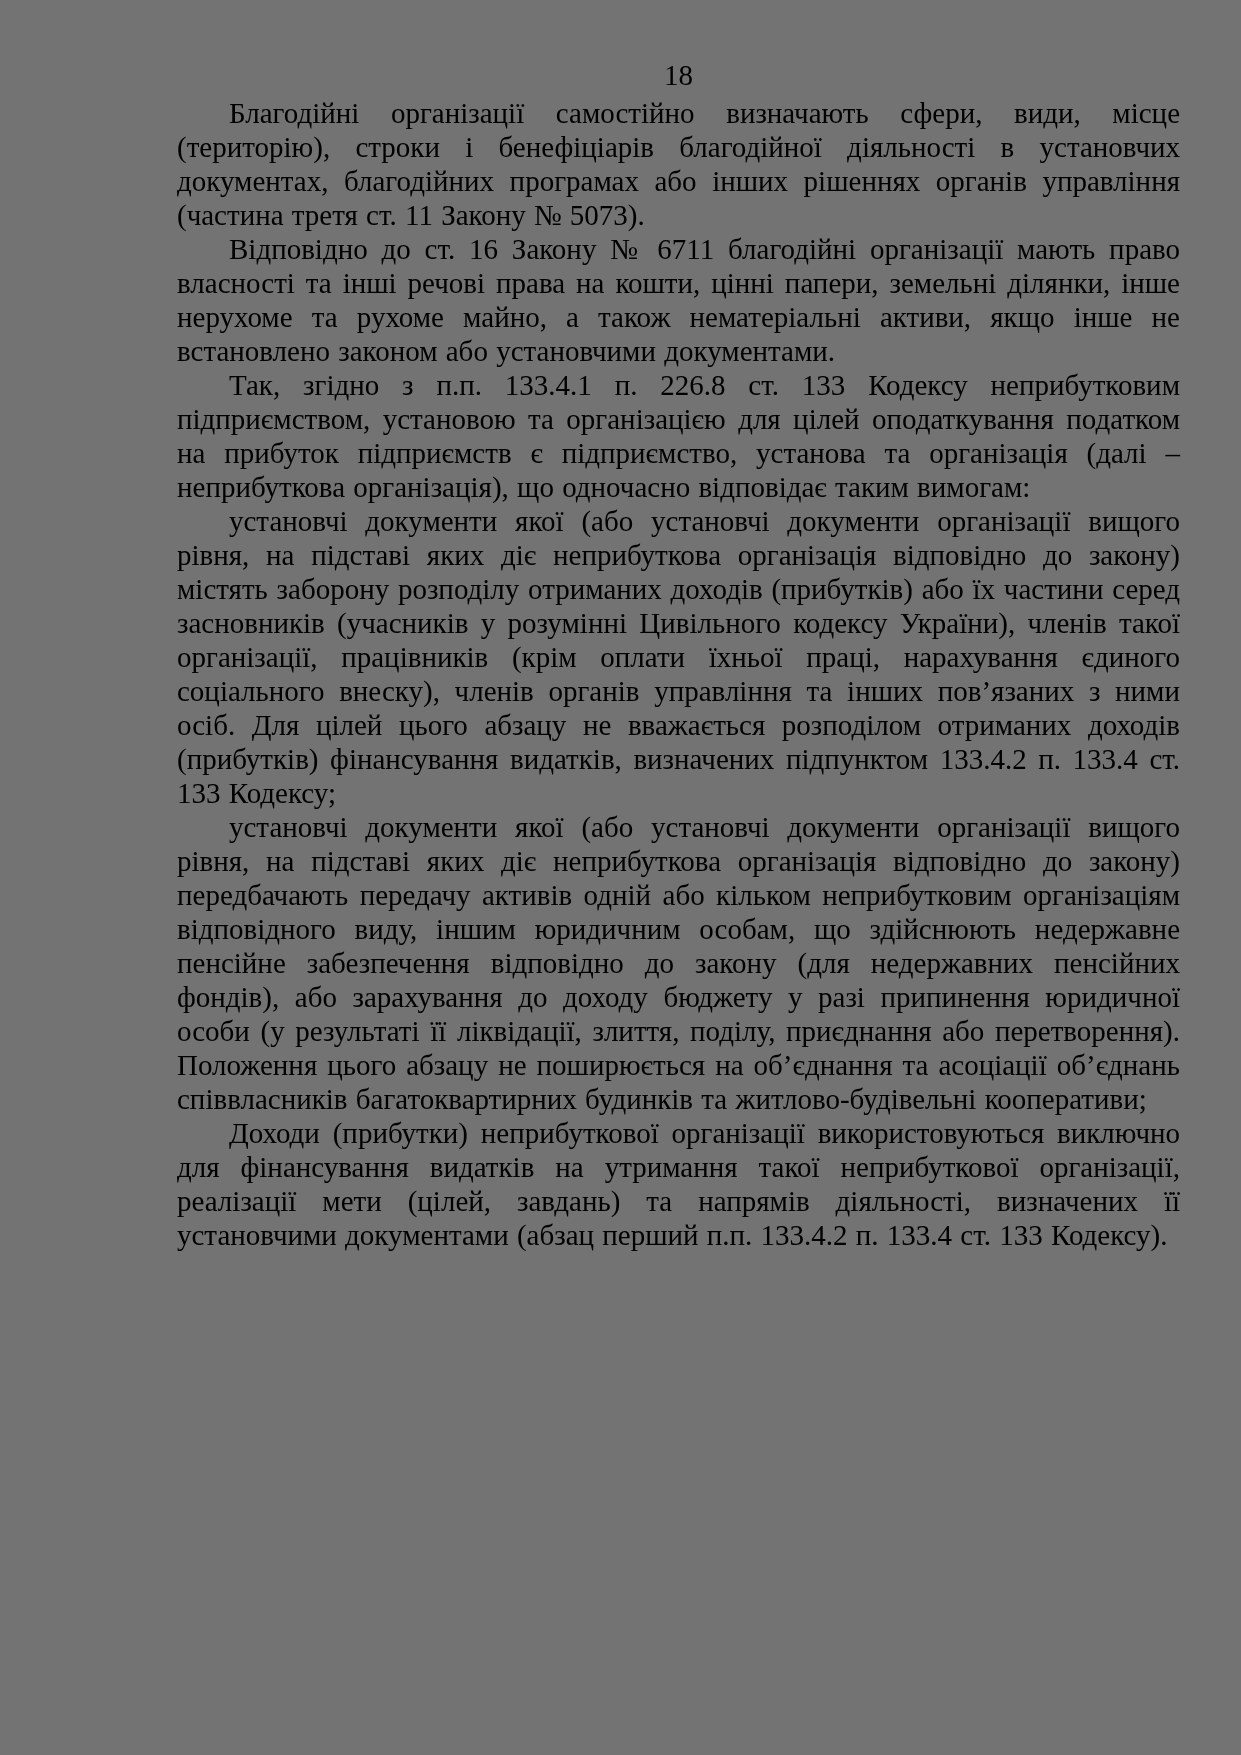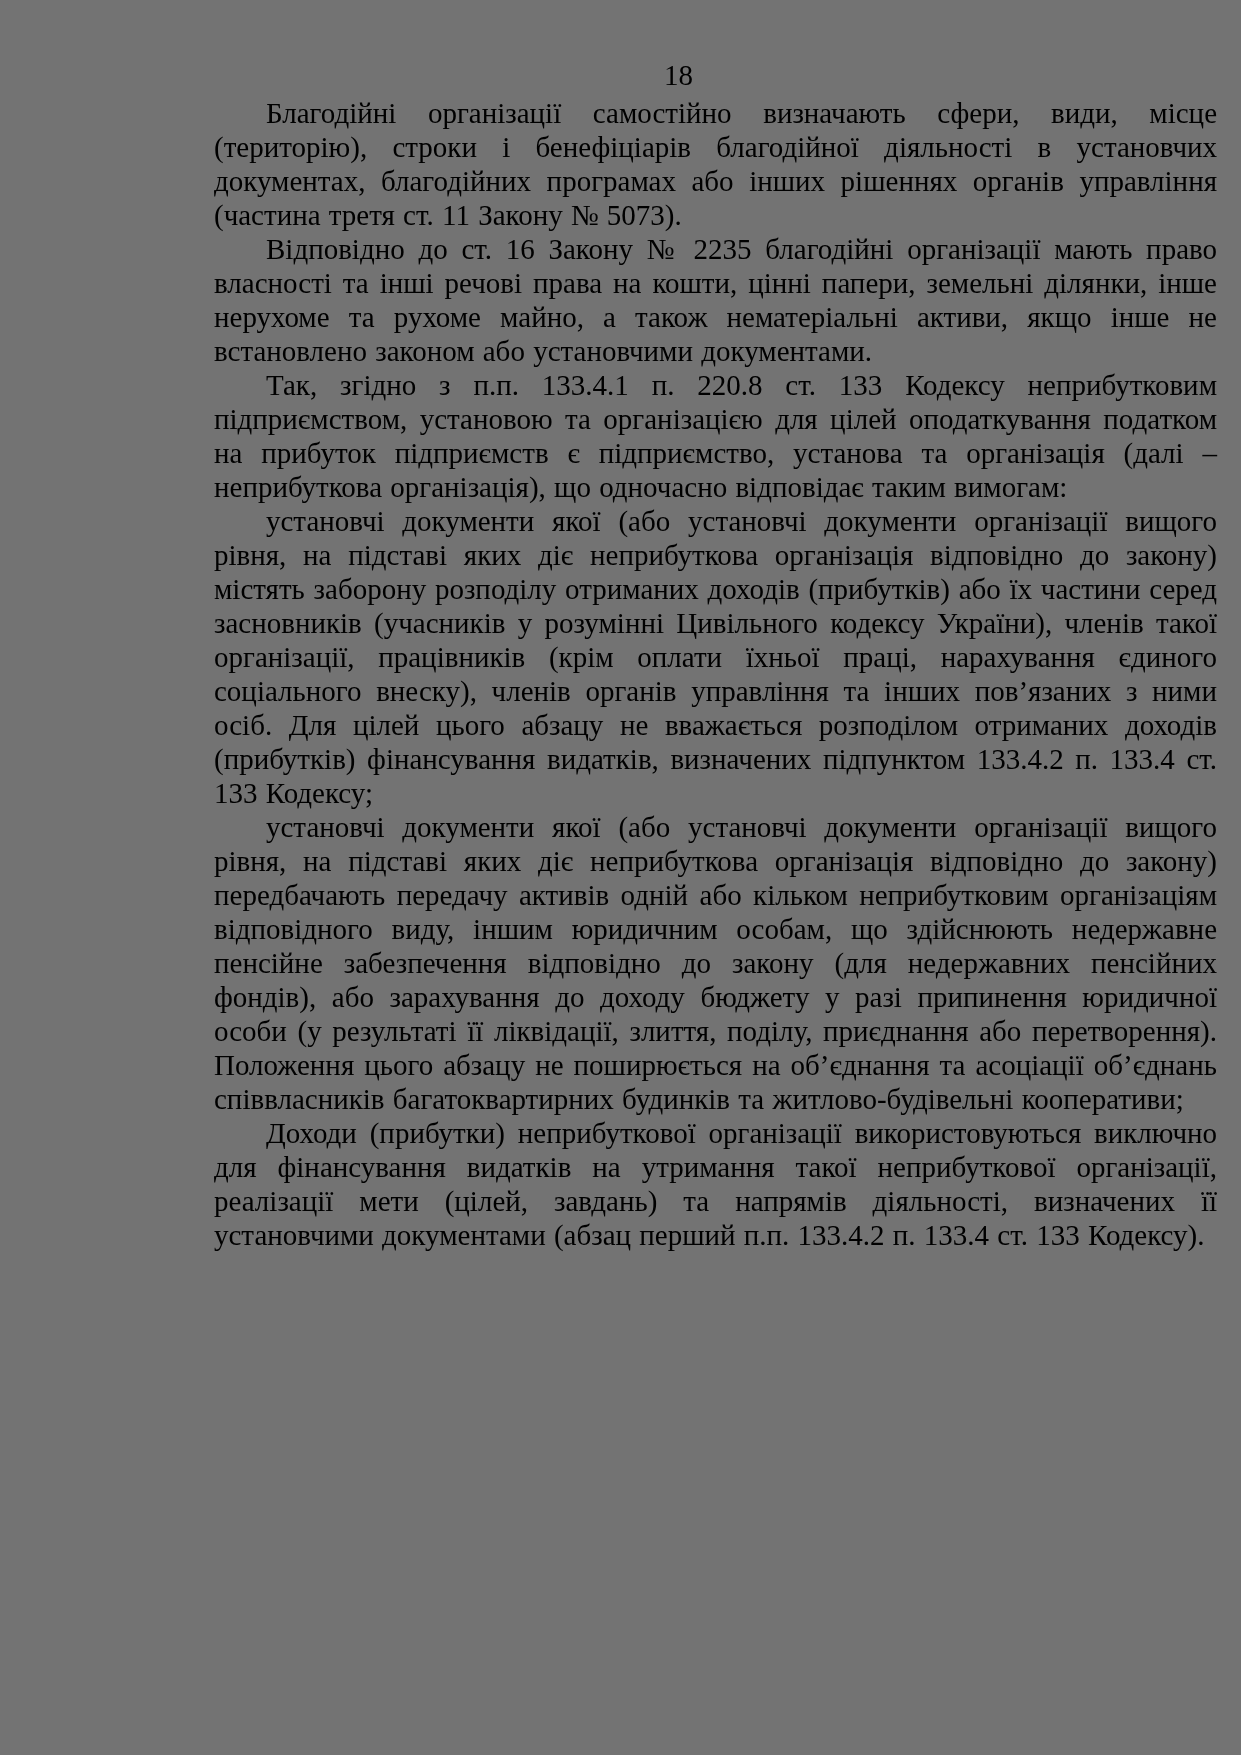--- a/index.html
+++ b/index.html
@@ -24,38 +24,37 @@
     width: 1003px;
     text-align: center;
     font-size: 29px;
     line-height: 34px;
   }
   .content {
     position: absolute;
     top: 96px;
     left: 177px;
     width: 1003px;
-    margin-left: 37px;
   }
   p.para {
     margin: 0;
     padding: 0;
     font-size: 29px;
     line-height: 34px;
     text-align: justify;
     text-indent: 52px;
     word-spacing: 1px;
   }
 </style>
 </head>
 <body>
 
 <div class="page">
   <div class="page-number">18</div>
   <div class="content">
     <p class="para">Благодійні організації самостійно визначають сфери, види, місце (територію), строки і бенефіціарів благодійної діяльності в установчих документах, благодійних програмах або інших рішеннях органів управління (частина третя ст. 11 Закону № 5073).</p>
-    <p class="para">Відповідно до ст. 16 Закону № 2235 благодійні організації мають право власності та інші речові права на кошти, цінні папери, земельні ділянки, інше нерухоме та рухоме майно, а також нематеріальні активи, якщо інше не встановлено законом або установчими документами.</p>
-    <p class="para">Так, згідно з п.п. 133.4.1 п. 220.8 ст. 133 Кодексу неприбутковим підприємством, установою та організацією для цілей оподаткування податком на прибуток підприємств є підприємство, установа та організація (далі – неприбуткова організація), що одночасно відповідає таким вимогам:</p>
+    <p class="para">Відповідно до ст. 16 Закону № 6711 благодійні організації мають право власності та інші речові права на кошти, цінні папери, земельні ділянки, інше нерухоме та рухоме майно, а також нематеріальні активи, якщо інше не встановлено законом або установчими документами.</p>
+    <p class="para">Так, згідно з п.п. 133.4.1 п. 226.8 ст. 133 Кодексу неприбутковим підприємством, установою та організацією для цілей оподаткування податком на прибуток підприємств є підприємство, установа та організація (далі – неприбуткова організація), що одночасно відповідає таким вимогам:</p>
     <p class="para">установчі документи якої (або установчі документи організації вищого рівня, на підставі яких діє неприбуткова організація відповідно до закону) містять заборону розподілу отриманих доходів (прибутків) або їх частини серед засновників (учасників у розумінні Цивільного кодексу України), членів такої організації, працівників (крім оплати їхньої праці, нарахування єдиного соціального внеску), членів органів управління та інших пов’язаних з ними осіб. Для цілей цього абзацу не вважається розподілом отриманих доходів (прибутків) фінансування видатків, визначених підпунктом 133.4.2 п. 133.4  ст. 133 Кодексу;</p>
     <p class="para">установчі документи якої (або установчі документи організації вищого рівня, на підставі яких діє неприбуткова організація відповідно до закону) передбачають передачу активів одній або кільком неприбутковим організаціям відповідного виду, іншим юридичним особам, що здійснюють недержавне пенсійне забезпечення відповідно до закону (для недержавних пенсійних фондів), або зарахування до доходу бюджету у разі припинення юридичної особи (у результаті її ліквідації, злиття, поділу, приєднання або перетворення). Положення цього абзацу не поширюється на об’єднання та асоціації об’єднань співвласників багатоквартирних будинків та житлово-будівельні кооперативи;</p>
     <p class="para">Доходи (прибутки) неприбуткової організації використовуються виключно для фінансування видатків на утримання такої неприбуткової організації, реалізації мети (цілей, завдань) та напрямів діяльності, визначених її установчими документами (абзац перший п.п. 133.4.2 п. 133.4 ст. 133 Кодексу).</p>
   </div>
 </div>
 
 </body></html>

